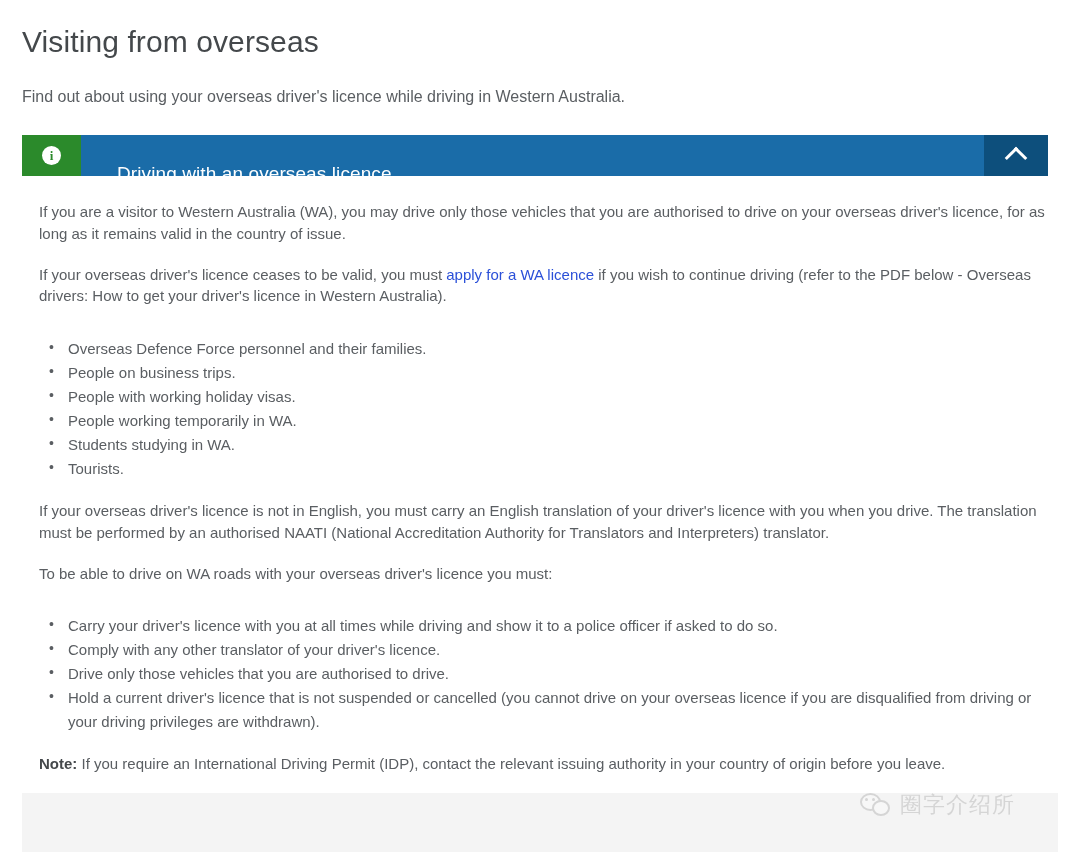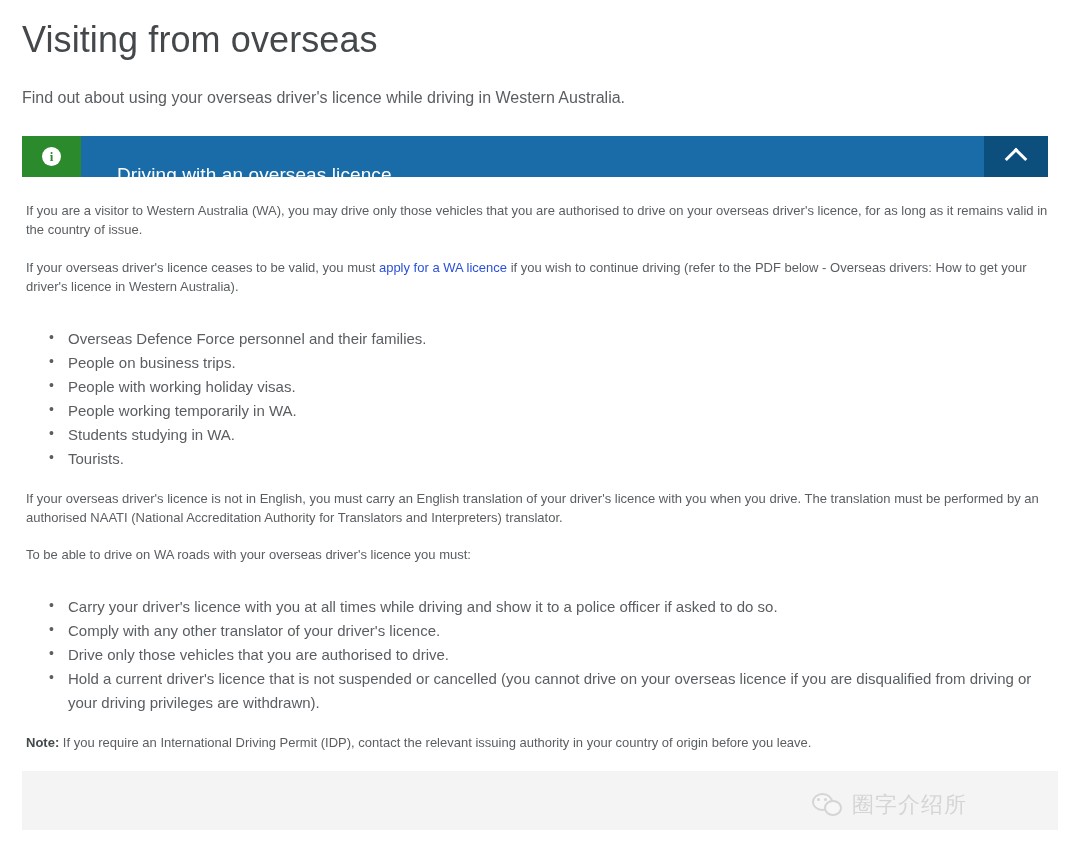--- a/index.html
+++ b/index.html
@@ -14,24 +14,24 @@
     color: #4a4a4a;
     overflow: hidden;
     position: relative;
   }
   .page {
     padding: 0 22px;
     box-sizing: border-box;
     width: 1080px;
   }
   .page-title {
-    font-size: 36px;
+    font-size: 30px;
     font-weight: 400;
     color: #44484b;
-    margin: 18px 0 0 0;
+    margin: 24px 0 0 0;
     letter-spacing: 0.1px;
     line-height: 1.2;
   }
   .intro {
     font-size: 16px;
     color: #5a5e62;
     margin: 25px 0 8px 0;
     line-height: 1.45;
   }
 
@@ -97,24 +97,24 @@
     transform: rotate(45deg);
     margin-top: 5px;
   }
 
   
   .acc-body {
     padding-top: 6px;
     width: 1036px;
   }
   p.body-text {
-    font-size: 13px;
+    font-size: 15px;
     line-height: 1.45;
     color: #5a5e62;
-    margin: 19px 0 0 4px;
+    margin: 19px 0 0 17px;
   }
   a.inline-link {
     color: #2b50d8;
     text-decoration: none;
   }
   ul.bullets {
     margin: 30px 0 0 0;
     padding: 0 0 0 24px;
     list-style: none;
   }
@@ -151,21 +151,21 @@
     display: flex;
     align-items: center;
     height: 43px;
     padding: 0 16px 0 22px;
     box-sizing: border-box;
   }
 
   
   .watermark {
     position: absolute;
-    left: 812px;
+    left: 860px;
     top: 790px;
     display: flex;
     align-items: center;
     opacity: 0.34;
     pointer-events: none;
   }
   .wechat-logo {
     position: relative;
     width: 34px;
     height: 26px;

